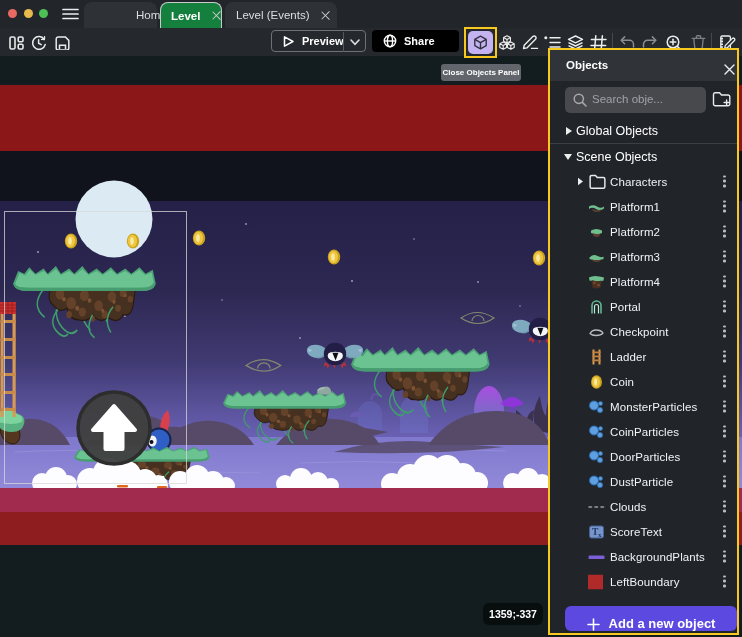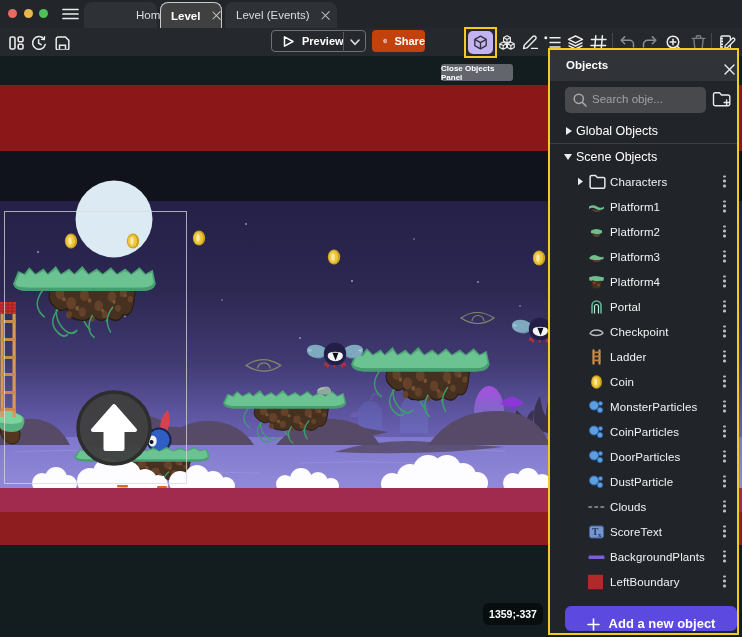--- a/index.html
+++ b/index.html
@@ -6,42 +6,42 @@
   html,body { width:742px; height:637px; overflow:hidden; background:#131c1f;
     font-family:"Liberation Sans", sans-serif; }
   .abs { position:absolute; }
   #app { position:relative; width:742px; height:637px; }
   
   #topbar { position:absolute; left:0; top:0; width:742px; height:28px; background:#22252a; }
   #toolbar { position:absolute; left:0; top:28px; width:742px; height:28px; background:#25282c; z-index:10; }
   .dot { position:absolute; width:9px; height:9px; border-radius:50%; top:9px; }
   .tab { position:absolute; top:2px; height:26px; border-radius:8px 8px 0 0; background:#2e3135;
          display:flex; align-items:center; color:#dcdee0; font-size:11.5px; }
-  .tab.active { background:#404040; border:1px solid #c9cacc; border-bottom:none; color:#fff; font-weight:bold; }
+  .tab.active { background:#15803d; border:1px solid #c9cacc; border-bottom:none; color:#fff; font-weight:bold; }
   .xicon { display:inline-block; position:relative; width:9px; height:9px; }
   .xicon:before, .xicon:after { content:""; position:absolute; left:4px; top:-1px; width:1.4px; height:11px; background:#c9cbcd; }
   .xicon:before { transform:rotate(45deg); } .xicon:after { transform:rotate(-45deg); }
   .tbtn { position:absolute; top:2px; height:22px; border-radius:4px; display:flex; align-items:center;
           font-size:11px; font-weight:bold; color:#fff; }
   
   #panel { position:absolute; left:548px; top:48px; width:191px; height:587px;
            border:2px solid #f7c81d; background:#212529; z-index:30; }
   #panelhead { position:absolute; left:0; top:0; width:187px; height:31px; background:#303439; }
   #paneltitle { position:absolute; left:16px; top:9px; color:#fff; font-size:11.5px; font-weight:bold; }
   .row { position:absolute; left:0; width:187px; height:25px; }
   .rowtxt { position:absolute; left:60px; top:50%; transform:translateY(-50%); color:#f2f3f5; font-size:11.5px; font-weight:500; letter-spacing:0.1px;}
   .dots3 { position:absolute; right:11px; top:50%; transform:translateY(-50%); width:3px; height:13px; }
   .dots3 b { display:block; width:2.6px; height:2.6px; border-radius:50%; background:#b9bcbe; margin:0 0 2.4px 0;}
   .thumb { position:absolute; left:38px; top:50%; transform:translateY(-50%); width:17px; height:17px; }
   .treehdr { position:absolute; left:26px; color:#fff; font-size:12.5px; font-weight:normal; }
   #addbtn { position:absolute; left:15px; top:556px; width:172px; height:25px; background:#5b49e0;
             border-radius:6px; color:#fff; font-size:13px; font-weight:bold; display:flex;
             align-items:flex-end; justify-content:center; }
   
-  #tooltip { position:absolute; left:441px; top:64px; width:72px; height:17px; background:#62666c;
+  #tooltip { position:absolute; left:441px; top:64px; width:80px; height:17px; background:#62666c;
              border-radius:3px; color:#fff; font-size:8px; font-weight:bold; display:flex;
              align-items:center; justify-content:center; z-index:40; }
   #coordchip { position:absolute; left:483px; top:603px; width:60px; height:22px; background:rgba(8,12,13,0.92);
              border-radius:6px; color:#fff; font-size:10.5px; font-weight:bold; display:flex;
              align-items:center; justify-content:center; z-index:20; }
 </style>
 </head>
 <body>
 <div id="app">
 
@@ -326,21 +326,21 @@
       <svg style="margin-left:10px" width="13" height="13" viewBox="0 0 13 13">
         <path d="M2.5 1.8 L11 6.5 L2.5 11.2 Z" fill="none" stroke="#fff" stroke-width="1.5" stroke-linejoin="round"></path>
       </svg>
       <span style="margin-left:7px">Preview</span>
       <span style="position:absolute;left:71px;top:1px;height:20px;width:1px;background:#55585b"></span>
       <svg style="position:absolute;left:78px;top:8px" width="10" height="7" viewBox="0 0 10 7">
         <path d="M1 1 L5 5.4 L9 1" fill="none" stroke="#dcdde0" stroke-width="1.6" stroke-linecap="round"></path>
       </svg>
     </div>
 
-    <div class="tbtn" style="left:372px; width:53px; background:#c2410c;">
+    <div class="tbtn" style="left:372px; width:87px; background:#000000;">
       <svg style="margin-left:11px" width="14" height="14" viewBox="0 0 14 14">
         <g fill="none" stroke="#fff" stroke-width="1.4">
           <circle cx="7" cy="7" r="5.7"></circle>
           <ellipse cx="7" cy="7" rx="2.6" ry="5.7"></ellipse>
           <line x1="1.3" y1="7" x2="12.7" y2="7"></line>
         </g>
       </svg>
       <span style="margin-left:7px">Share</span>
     </div>
 

